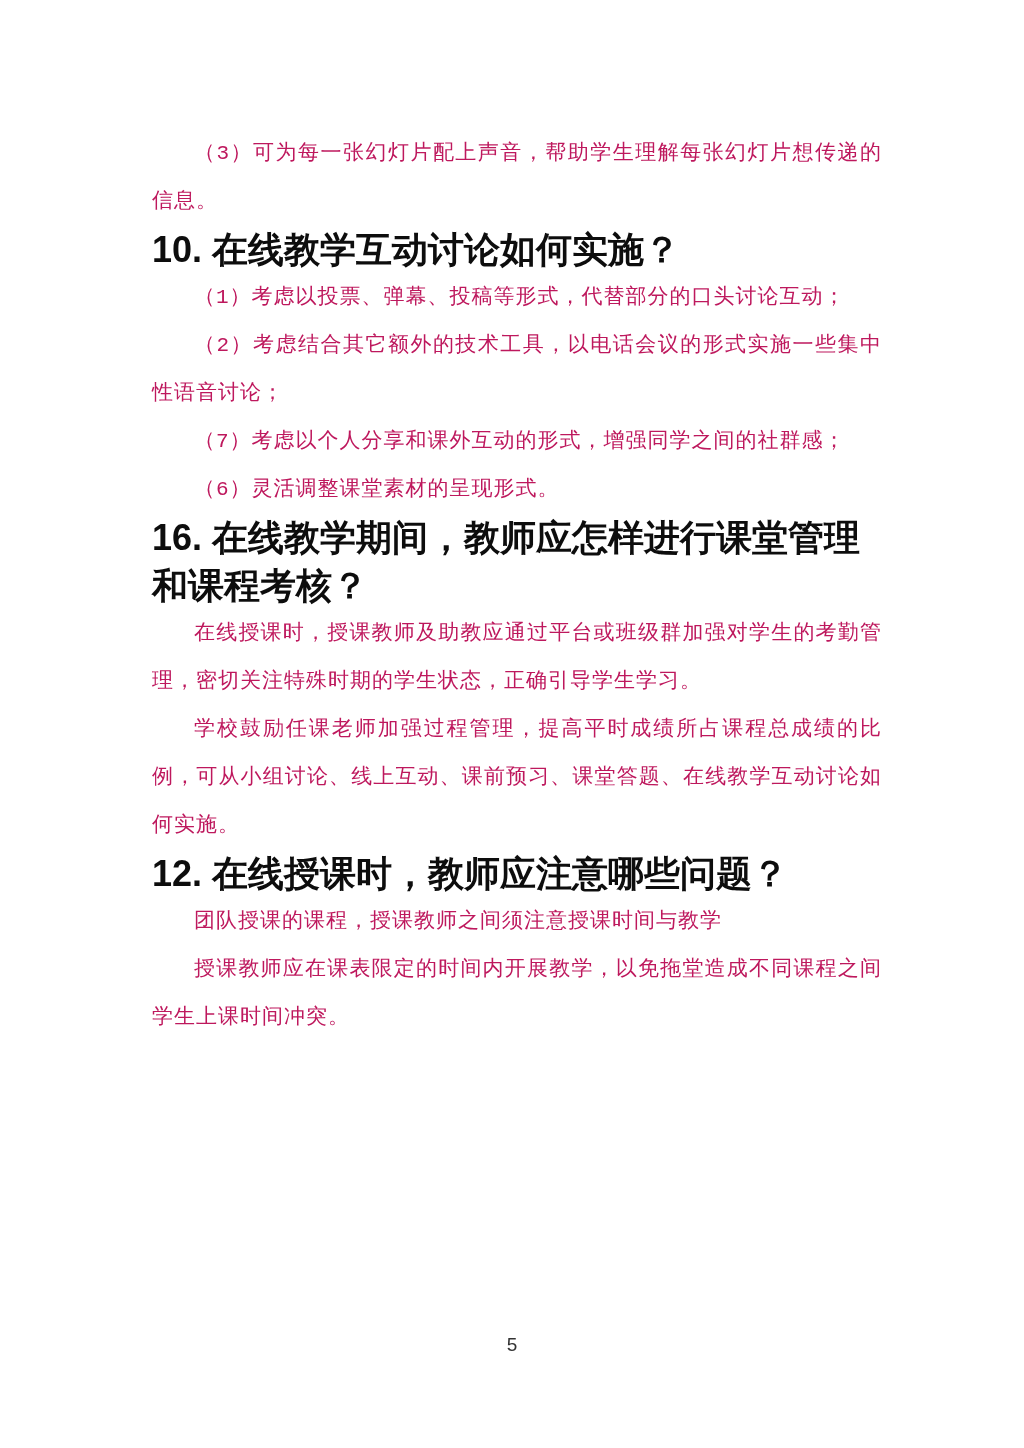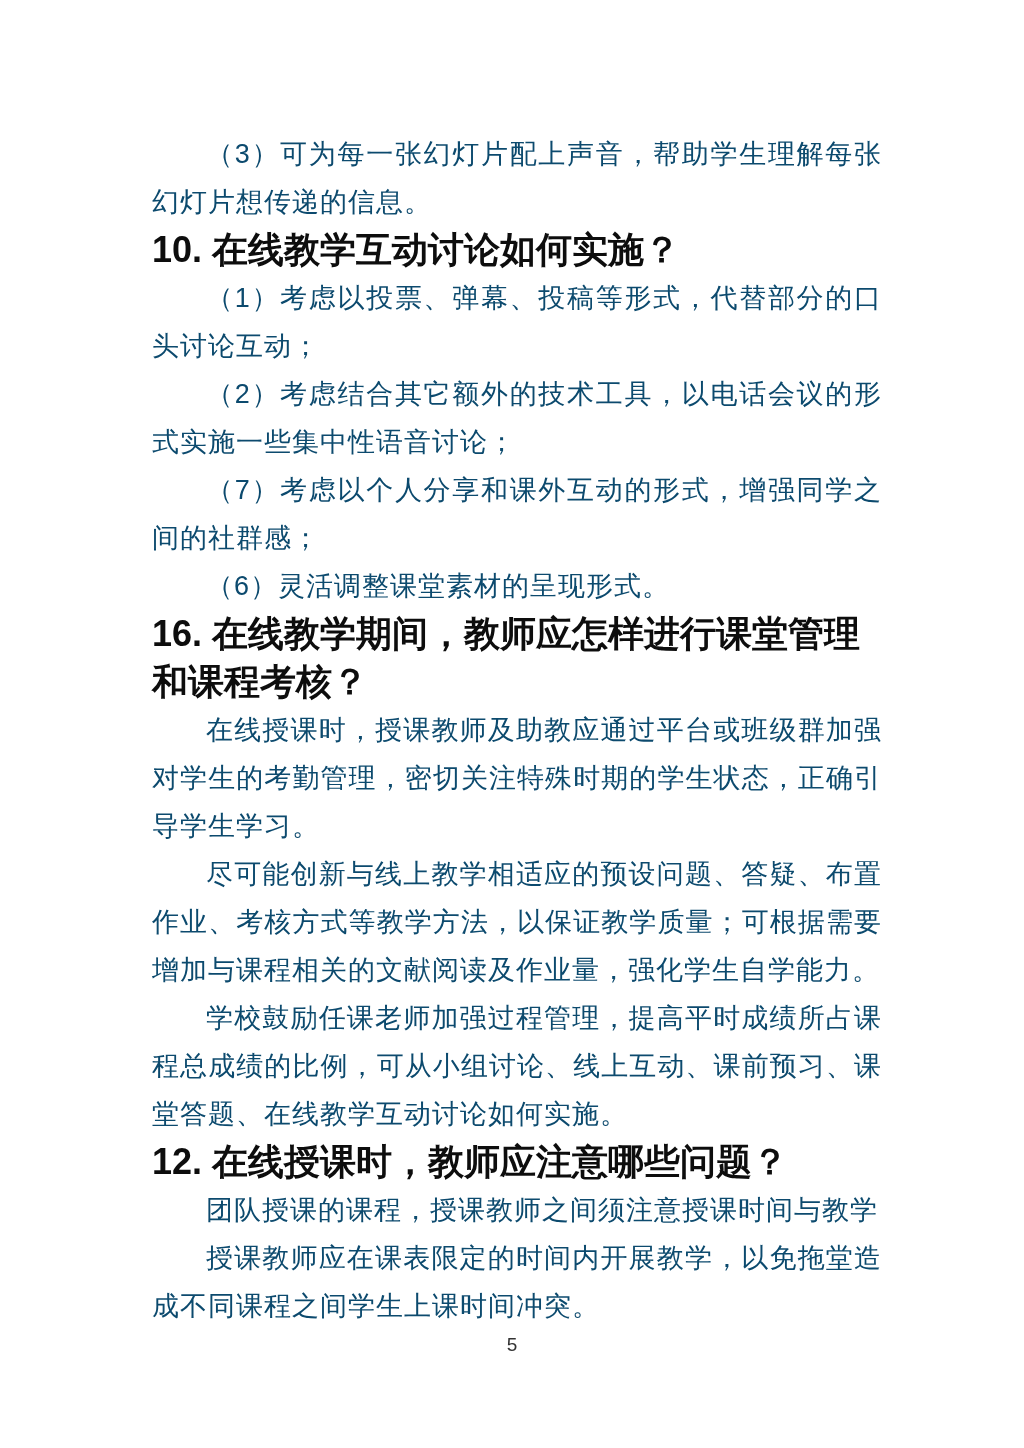--- a/index.html
+++ b/index.html
@@ -19,24 +19,24 @@
     position: absolute;
     left: 152px;
     top: 130px;
     width: 730px;
   }
   .content p {
     margin: 0;
     padding: 0;
   }
   .body-para {
-    font-family: Liberation Sans, sans-serif;
-    font-size: 27px;
+    font-family: Liberation Mono, monospace;
+    font-size: 21px;
     line-height: 48px;
-    color: #0c4a6e;
+    color: #be185d;
     text-align: justify;
     text-indent: 2em;
     letter-spacing: 1px;
   }
   .heading {
     font-family: "Liberation Sans", "DejaVu Sans", sans-serif;
     font-size: 36px;
     font-weight: 700;
     line-height: 48px;
     color: #0d0d0d;
@@ -61,20 +61,19 @@
 <div class="page">
   <div class="content" id="doc-content">
       <p class="body-para">（3）可为每一张幻灯片配上声音，帮助学生理解每张幻灯片想传递的信息。</p>
       <p class="heading">10. 在线教学互动讨论如何实施？</p>
       <p class="body-para">（1）考虑以投票、弹幕、投稿等形式，代替部分的口头讨论互动；</p>
       <p class="body-para">（2）考虑结合其它额外的技术工具，以电话会议的形式实施一些集中性语音讨论；</p>
       <p class="body-para">（7）考虑以个人分享和课外互动的形式，增强同学之间的社群感；</p>
       <p class="body-para">（6）灵活调整课堂素材的呈现形式。</p>
       <p class="heading">16. 在线教学期间，教师应怎样进行课堂管理和课程考核？</p>
       <p class="body-para">在线授课时，授课教师及助教应通过平台或班级群加强对学生的考勤管理，密切关注特殊时期的学生状态，正确引导学生学习。</p>
-      <p class="body-para">尽可能创新与线上教学相适应的预设问题、答疑、布置作业、考核方式等教学方法，以保证教学质量；可根据需要增加与课程相关的文献阅读及作业量，强化学生自学能力。</p>
       <p class="body-para">学校鼓励任课老师加强过程管理，提高平时成绩所占课程总成绩的比例，可从小组讨论、线上互动、课前预习、课堂答题、在线教学互动讨论如何实施。</p>
       <p class="heading">12. 在线授课时，教师应注意哪些问题？</p>
       <p class="body-para">团队授课的课程，授课教师之间须注意授课时间与教学</p>
       <p class="body-para">授课教师应在课表限定的时间内开展教学，以免拖堂造成不同课程之间学生上课时间冲突。</p>
     </div>
   <div class="page-number">5</div>
 </div>
 
 </body></html>

